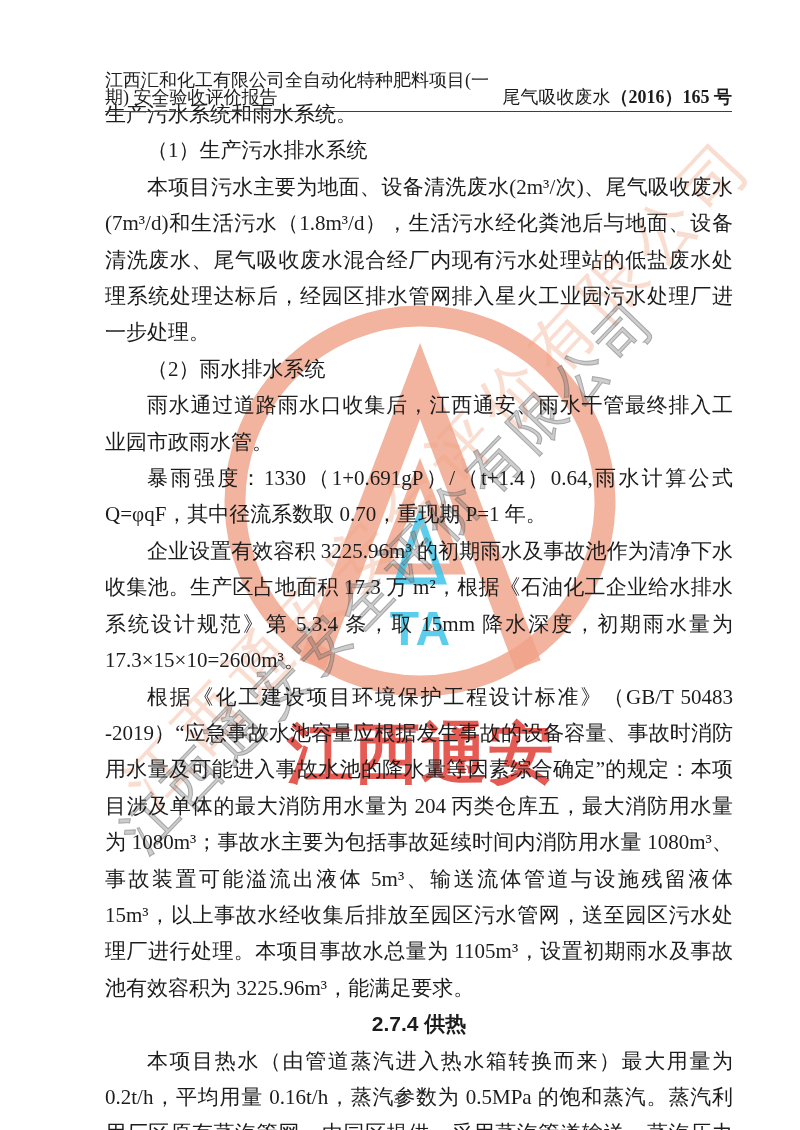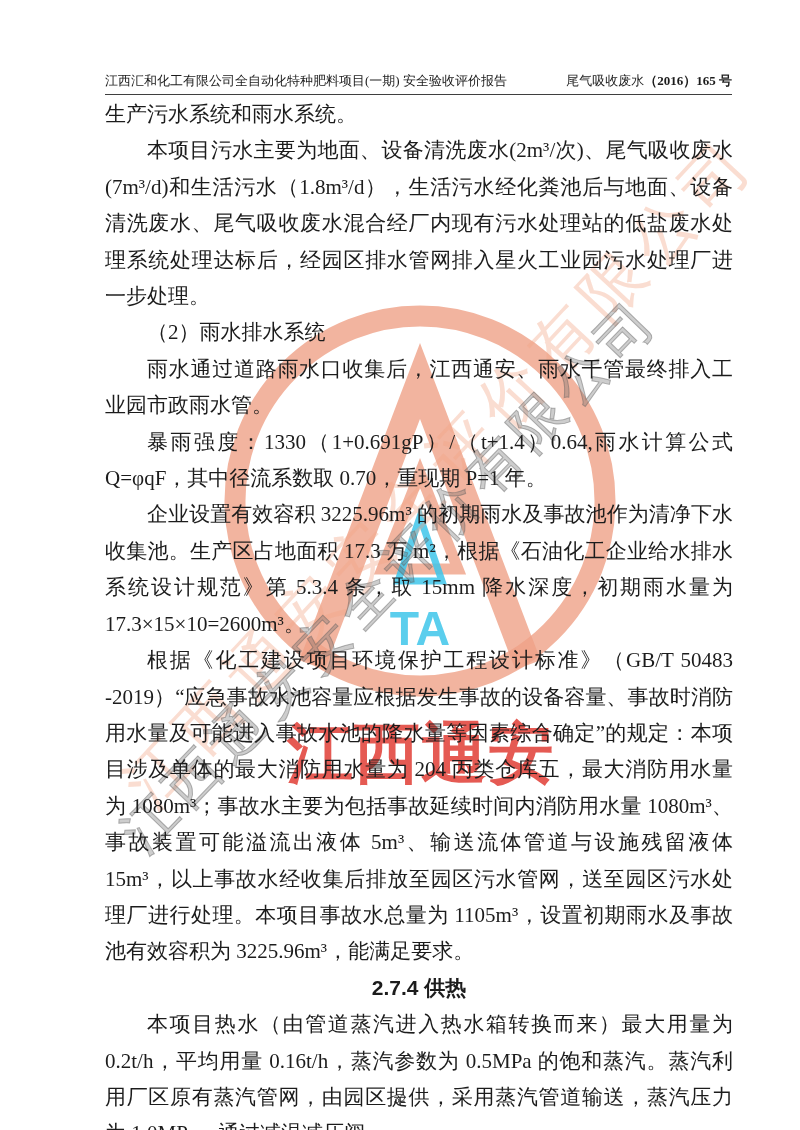--- a/index.html
+++ b/index.html
@@ -10,21 +10,21 @@
     background:#ffffff;
     overflow:hidden;
     font-family:"Liberation Serif","DejaVu Serif",serif;
     color:#1c1c1c;
   }
 
   
   .header{
     position:absolute;left:105px;right:68px;top:72px;
     display:flex;justify-content:space-between;align-items:flex-end;
-    font-size:13px;line-height:17px;
+    font-size:18px;line-height:17px;
     padding-bottom:5px;
     border-bottom:1.6px solid #3f3f3f;
     z-index:2;
   }
   .header .hdr-right{white-space:nowrap;}
   .header .hdr-num{font-weight:700;}
 
   
   .wm{position:absolute;inset:0;z-index:0;pointer-events:none;}
   .wm-logo{position:absolute;left:212px;top:293px;}
@@ -99,20 +99,21 @@
     <div class="wm-red">江西通安</div>
   </div>
 
   <div class="header">
     <span class="hdr-left">江西汇和化工有限公司全自动化特种肥料项目(一期) 安全验收评价报告</span>
     <span class="hdr-right"><span>尾气吸收废水</span><span class="hdr-num">（2016）165 号</span></span>
   </div>
 
   <div class="content">
     <p>生产污水系统和雨水系统。</p>
+    <p class="indent">（1）生产污水排水系统</p>
     <p class="indent">本项目污水主要为地面、设备清洗废水(2m³/次)、尾气吸收废水(7m³/d)和生活污水（1.8m³/d），生活污水经化粪池后与地面、设备清洗废水、尾气吸收废水混合经厂内现有污水处理站的低盐废水处理系统处理达标后，经园区排水管网排入星火工业园污水处理厂进一步处理。</p>
     <p class="indent">（2）雨水排水系统</p>
     <p class="indent">雨水通过道路雨水口收集后，江西通安、雨水干管最终排入工业园市政雨水管。</p>
     <p class="indent">暴雨强度：1330（1+0.691gP）/（t+1.4）0.64,雨水计算公式 Q=φqF，其中径流系数取 0.70，重现期 P=1 年。</p>
     <p class="indent">企业设置有效容积 3225.96m³ 的初期雨水及事故池作为清净下水收集池。生产区占地面积 17.3 万 m²，根据《石油化工企业给水排水系统设计规范》第 5.3.4 条，取 15mm 降水深度，初期雨水量为 17.3×15×10=2600m³。</p>
     <p class="indent">根据《化工建设项目环境保护工程设计标准》（GB/T 50483 -2019）“应急事故水池容量应根据发生事故的设备容量、事故时消防用水量及可能进入事故水池的降水量等因素综合确定”的规定：本项目涉及单体的最大消防用水量为 204 丙类仓库五，最大消防用水量为 1080m³；事故水主要为包括事故延续时间内消防用水量 1080m³、事故装置可能溢流出液体 5m³、输送流体管道与设施残留液体 15m³，以上事故水经收集后排放至园区污水管网，送至园区污水处理厂进行处理。本项目事故水总量为 1105m³，设置初期雨水及事故池有效容积为 3225.96m³，能满足要求。</p>
     <p class="sec-heading">2.7.4 供热</p>
     <p class="indent">本项目热水（由管道蒸汽进入热水箱转换而来）最大用量为 0.2t/h，平均用量 0.16t/h，蒸汽参数为 0.5MPa 的饱和蒸汽。蒸汽利用厂区原有蒸汽管网，由园区提供，采用蒸汽管道输送，蒸汽压力为 1.0MPa，通过减温减压阀</p>
   </div>
 

